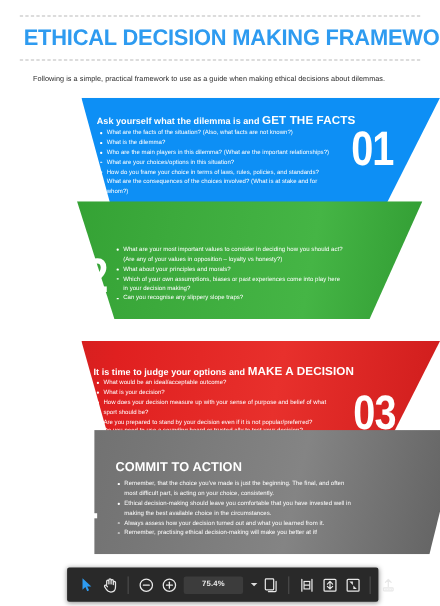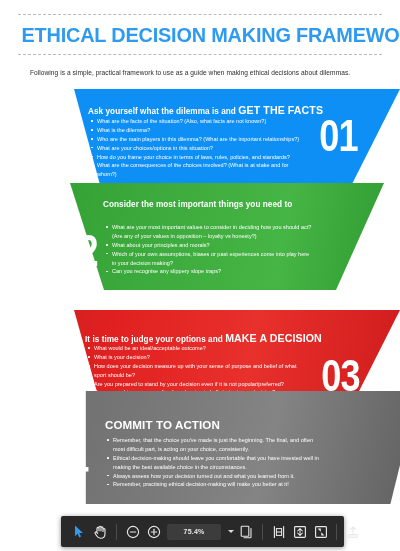--- a/index.html
+++ b/index.html
@@ -177,21 +177,21 @@
           <li>What are the consequences of the choices involved? (What is at stake and for whom?)</li>
         </ul>
         <div class="num">01</div>
       </div>
     </div>
 
     <div class="band" id="band2">
       <div class="shape"></div>
       <div class="inner">
         <div class="heading">
-          <span>Consider the most important things you need to</span>
+          
         </div>
         <ul class="bul">
           <li>What are your most important values to consider in deciding how you should act? (Are any of your values in opposition – loyalty vs honesty?)</li>
           <li>What about your principles and morals?</li>
           <li>Which of your own assumptions, biases or past experiences come into play here in your decision making?</li>
           <li>Can you recognise any slippery slope traps?</li>
         </ul>
         <div class="num">02</div>
       </div>
     </div>

